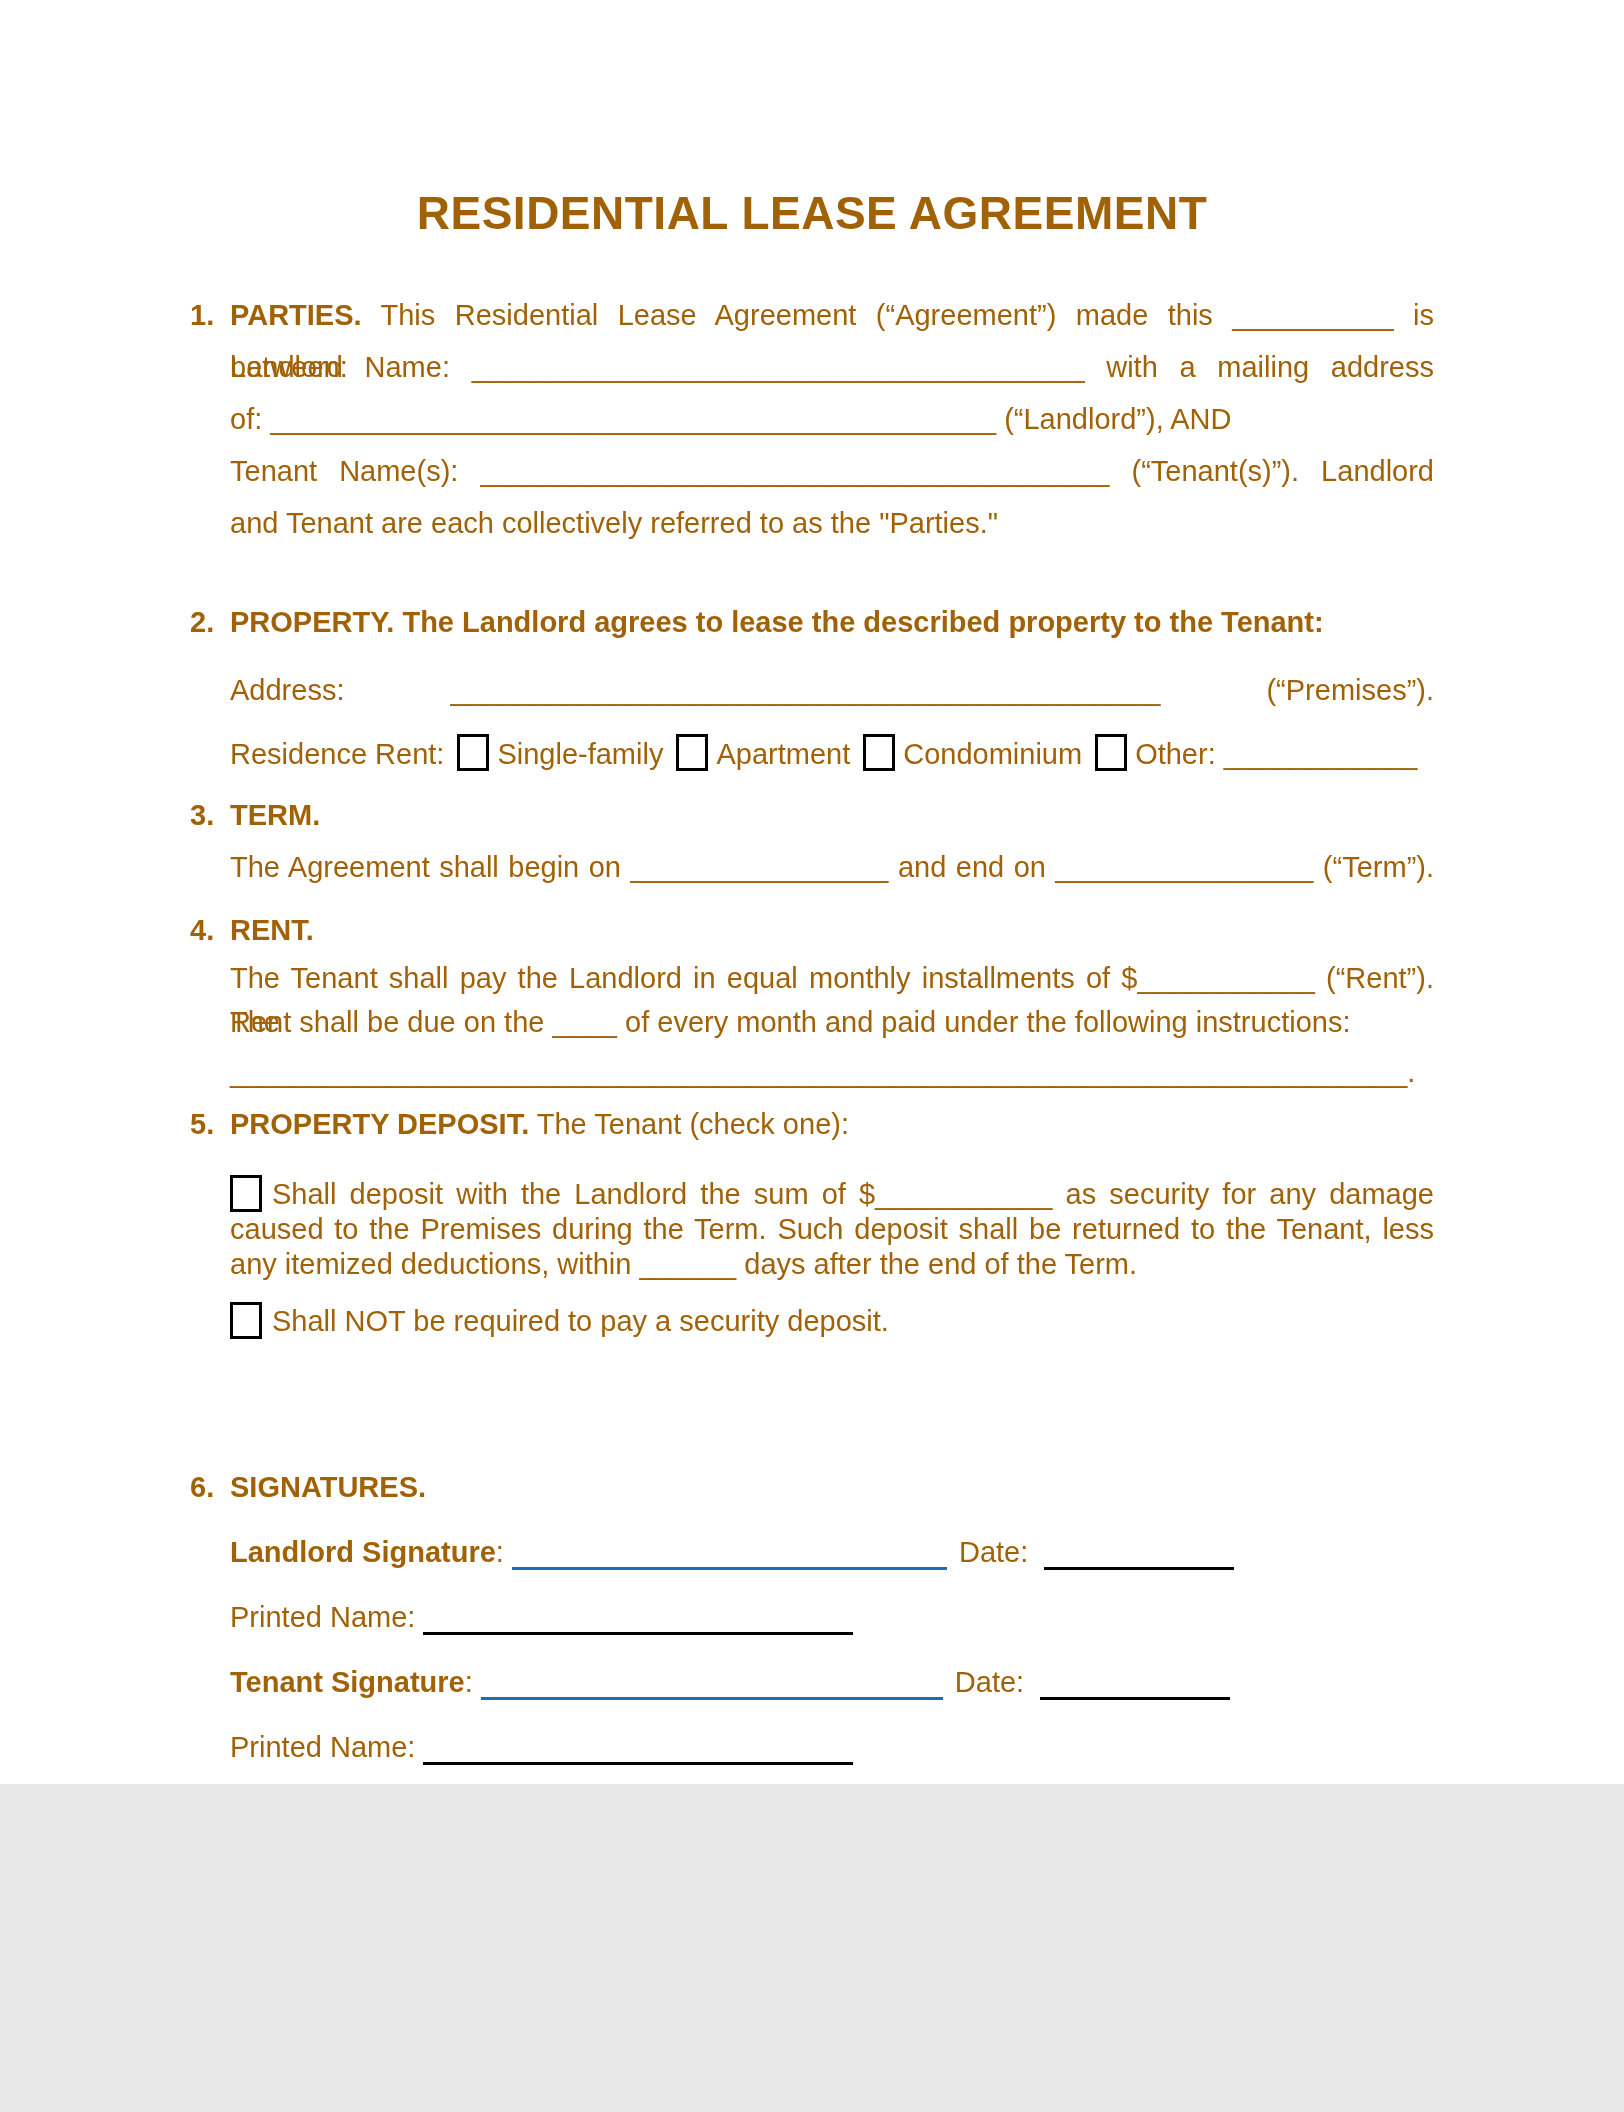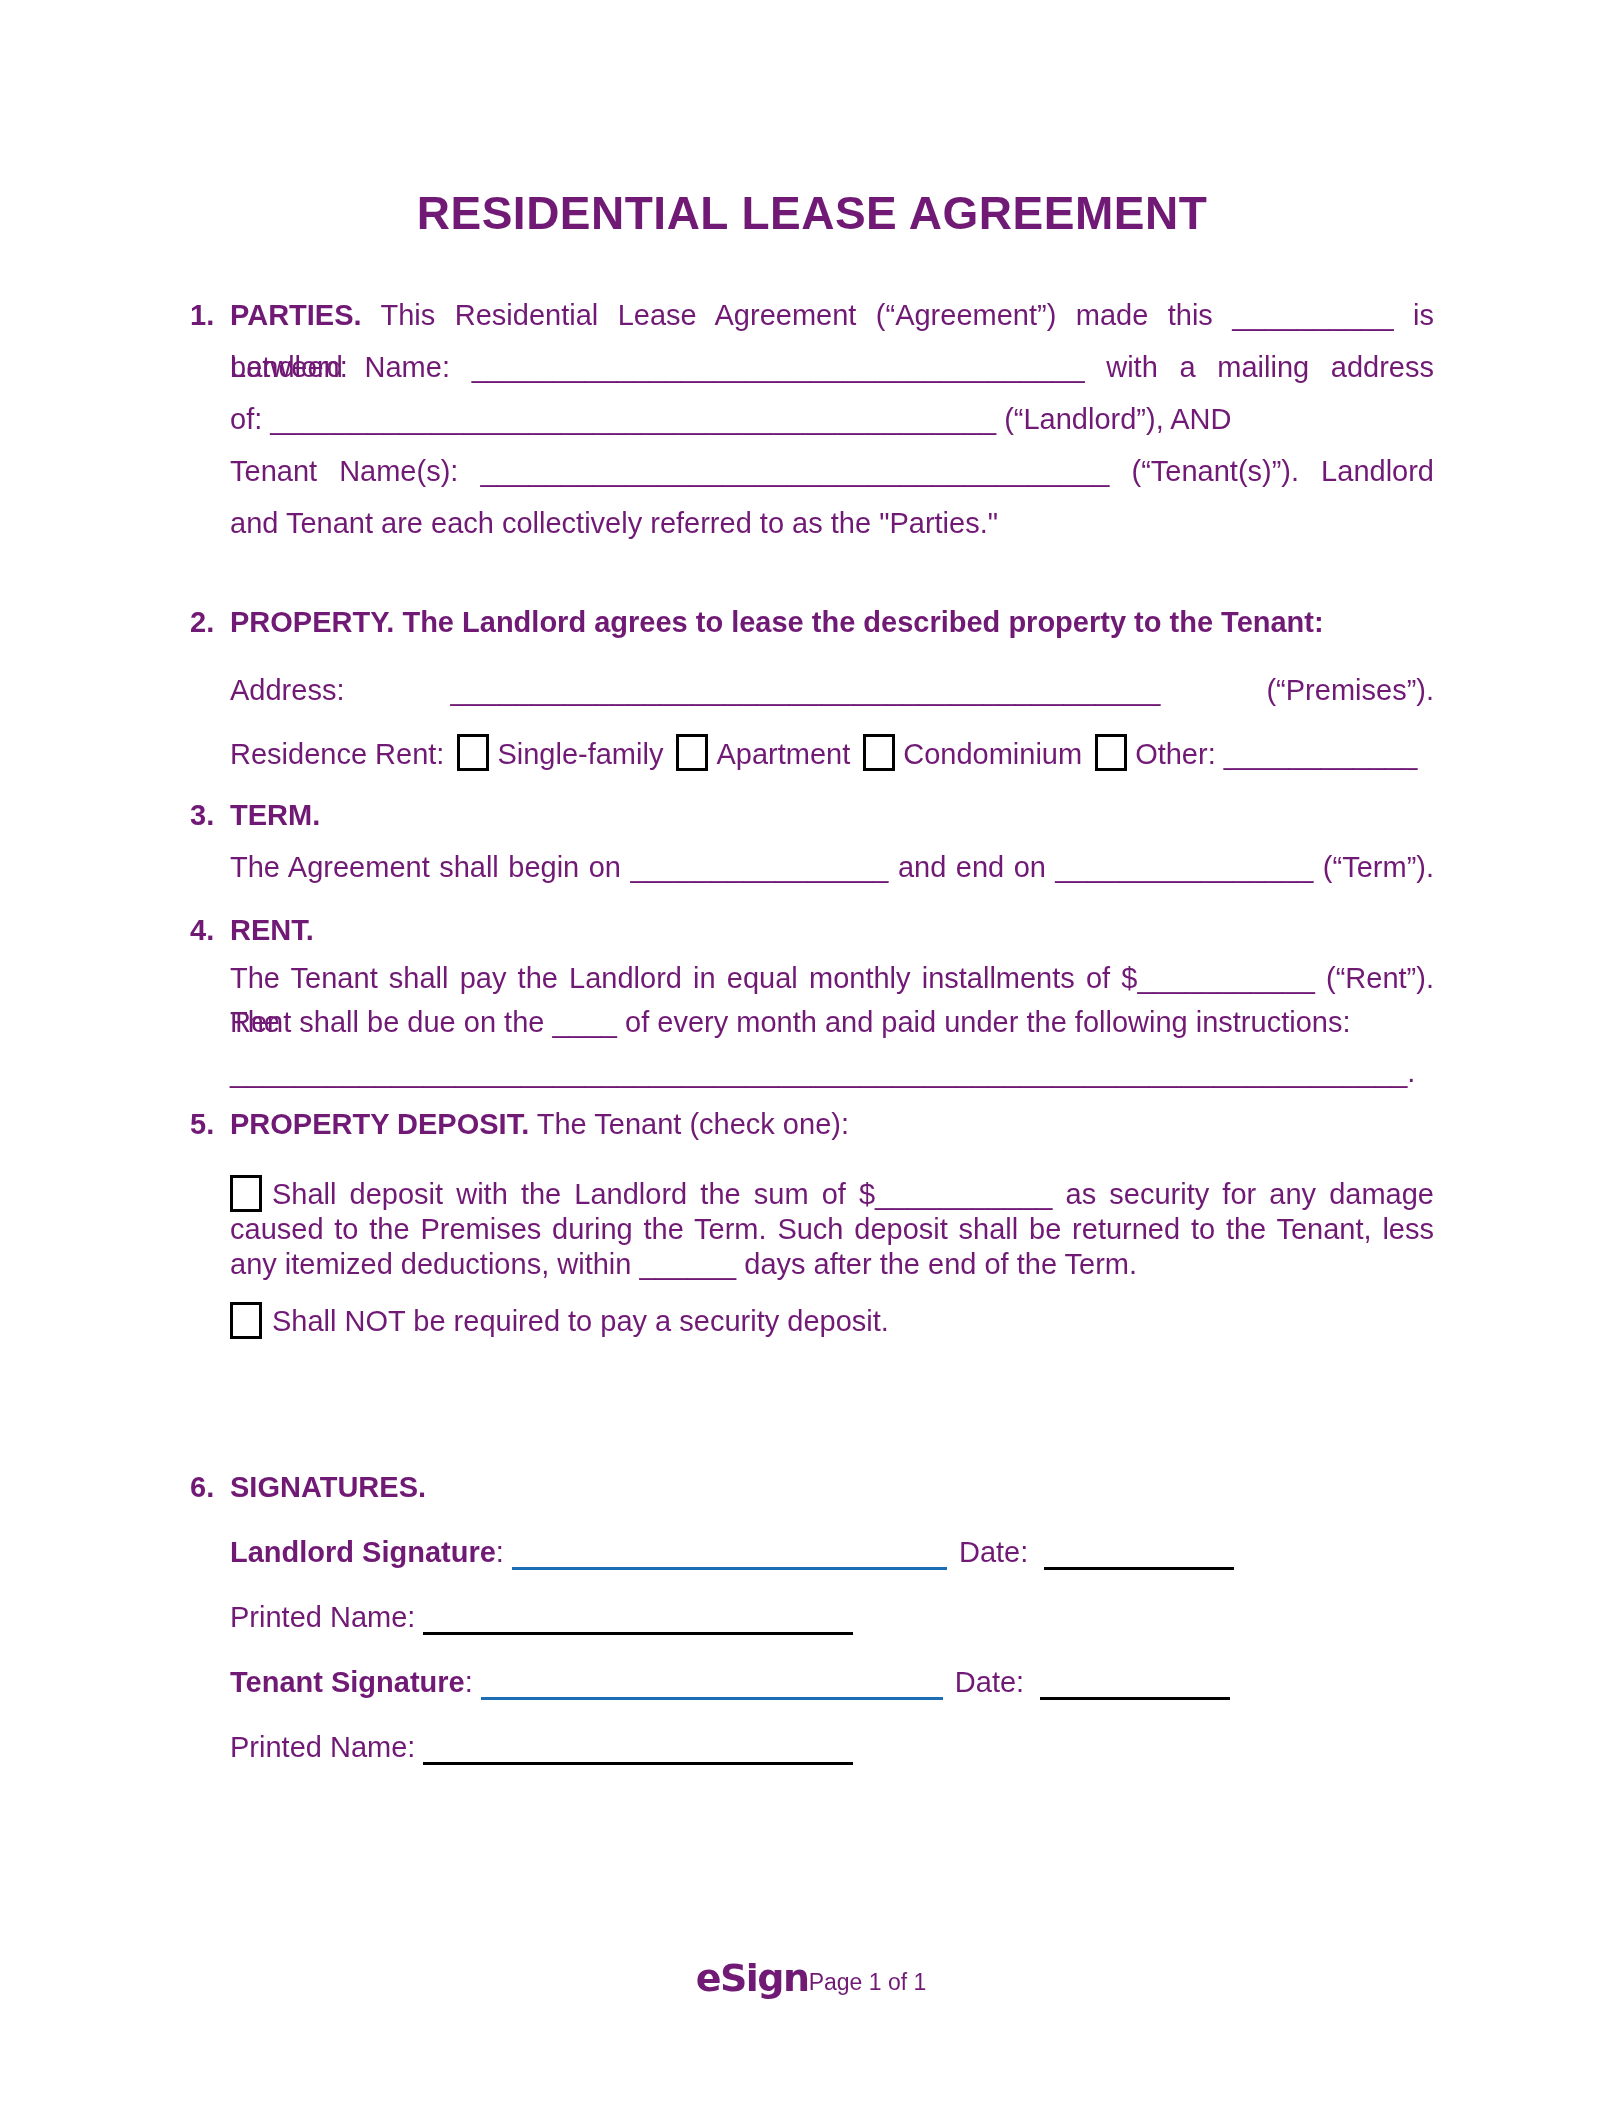--- a/index.html
+++ b/index.html
@@ -1,22 +1,22 @@
 <!DOCTYPE html>
 <html><head>
 <meta charset="utf-8">
 <style>
   html,body { margin:0; padding:0; background:#e8e8e8; }
   .page {
     position: relative;
-    width: 1624px; height: 2112px;
+    width: 1624px; height: 1784px;
     background: #ffffff;
     font-family: "Liberation Sans", sans-serif;
     font-size: 29px; line-height: 52px;
-    color: #701a75; margin: 0 auto; overflow: hidden;
+    color: #a16207; margin: 0 auto; overflow: hidden;
   }
   .doc { position: absolute; left: 190px; right: 190px; top: 0; }
   h1.title {
     margin: 183px 0 0 0; height: 60px; line-height: 60px;
     font-size: 46px; font-weight: bold; text-align: center; letter-spacing: 0.5px;
   }
   .line { position: relative; padding-left: 40px; height: 52px; white-space: nowrap; }
   .wrapok { white-space: normal; }
   .jl { white-space: normal; text-align: justify; text-align-last: justify; }
   .num { position: absolute; left: 0; top: 0; font-weight: bold; }

